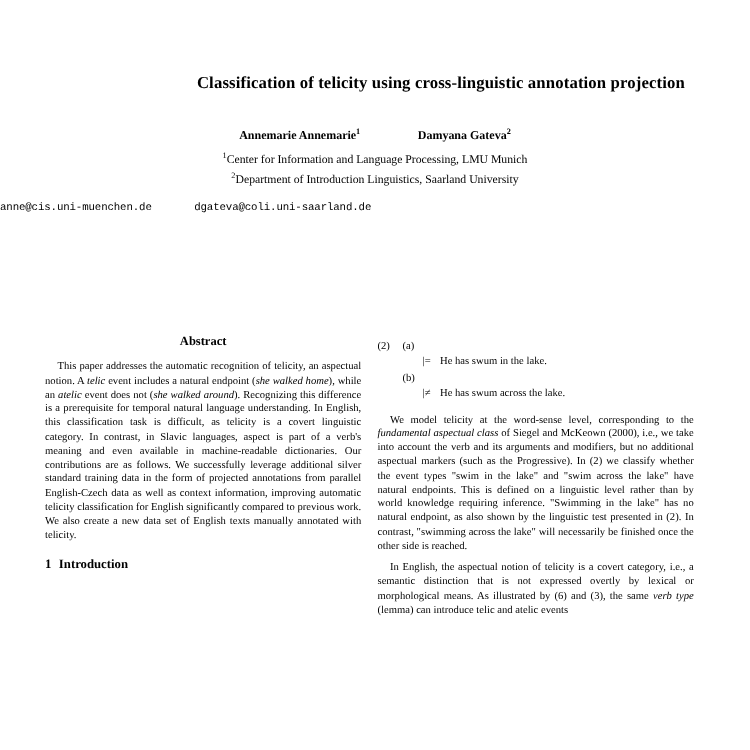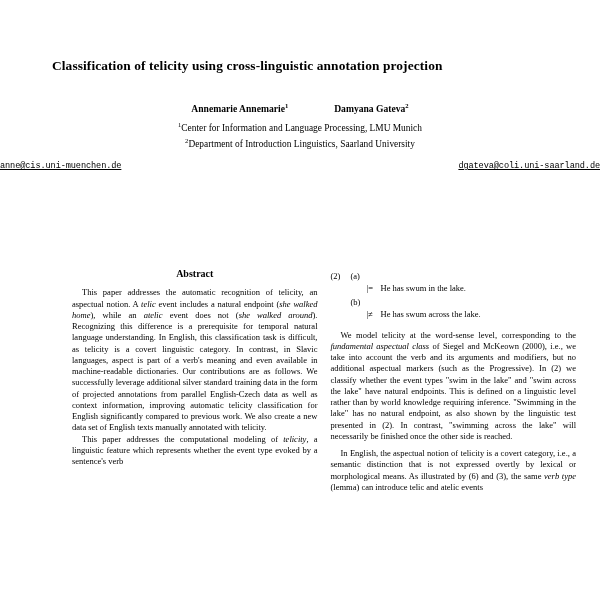--- a/index.html
+++ b/index.html
@@ -15,21 +15,21 @@
     color: #000000;
   }
   .page {
     position: relative;
     width: 600px;
     height: 600px;
     padding: 0;
     box-sizing: border-box;
   }
   .title {
-    text-align: left;
+    text-align: right;
     font-size: 13.4px;
     font-weight: bold;
     margin: 57px 52px 0 52px;
     line-height: 1.3;
     letter-spacing: 0.1px;
   }
   .authors {
     margin-top: 28px;
     display: flex;
     justify-content: center;
@@ -48,35 +48,33 @@
     margin-top: 5px;
     line-height: 1.45;
   }
   .affil sup {
     font-size: 6.6px;
     vertical-align: super;
   }
   .emails {
     margin-top: 9px;
     display: flex;
-    justify-content: space-between;
+    justify-content: flex-start;
     gap: 34px;
     font-family: "Liberation Mono", monospace;
     font-size: 8.6px;
     letter-spacing: -0.1px;
-    text-decoration: underline;
   }
   .columns {
     position: absolute;
     top: 205px;
     left: 36px;
     right: 24px;
     display: flex;
     gap: 13px;
-    margin-left: 36px;
   }
   .col {
     width: 253px;
     font-size: 8.5px;
     line-height: 1.325;
     text-align: justify;
   }
   .abstract-head {
     text-align: center;
     font-size: 10px;
@@ -148,22 +146,22 @@
     <span>anne@cis.uni-muenchen.de</span>
     <span>dgateva@coli.uni-saarland.de</span>
   </div>
 
   <div class="columns">
 
     <div class="col">
       <div class="abstract-head">Abstract</div>
       <p class="first"><span>This paper addresses the automatic recognition of telicity, an aspectual notion. A </span><span class="it">telic</span><span> event includes a natural endpoint (</span><span class="it">she walked home</span><span>), while an </span><span class="it">atelic</span><span> event does not (</span><span class="it">she walked around</span><span>). Recognizing this difference is a prerequisite for temporal natural language understanding. In English, this classification task is difficult, as telicity is a covert linguistic category. In contrast, in Slavic languages, aspect is part of a verb's meaning and even available in machine-readable dictionaries. Our contributions are as follows. We successfully leverage additional silver standard training data in the form of projected annotations from parallel English-Czech data as well as context information, improving automatic telicity classification for English significantly compared to previous work. We also create a new data set of English texts manually annotated with telicity.</span></p>
 
+      <div class="section-head"><span class="num">1</span><span>Introduction</span></div>
 
-      <p class="first"><span>This paper addresses the computational modeling of </span><span class="it">telicity</span><span>, a linguistic feature which represents whether the event type evoked by a sentence's verb</span></p>
     </div>
 
     <div class="col">
 
       <div class="example">
         <div class="ex-row">
           <span class="ex-num">(2)</span>
           <span class="ex-lbl">(a)</span>
         </div>
         <div class="ex-entail">

